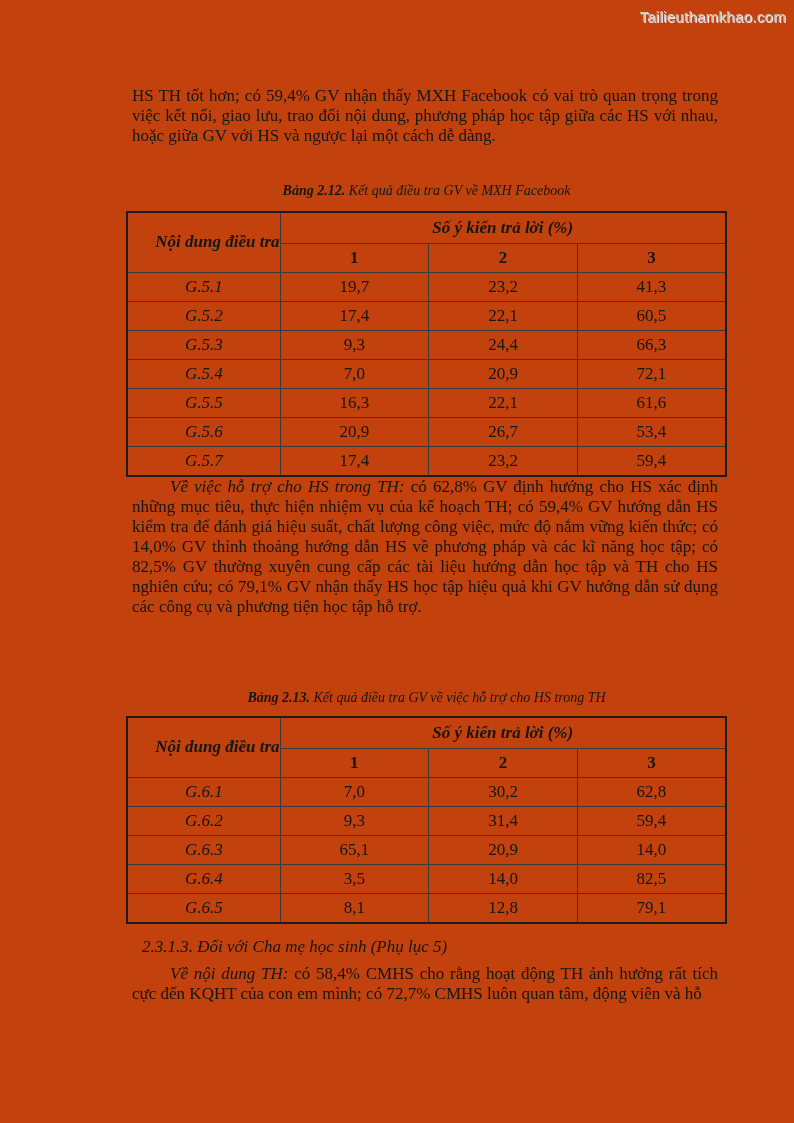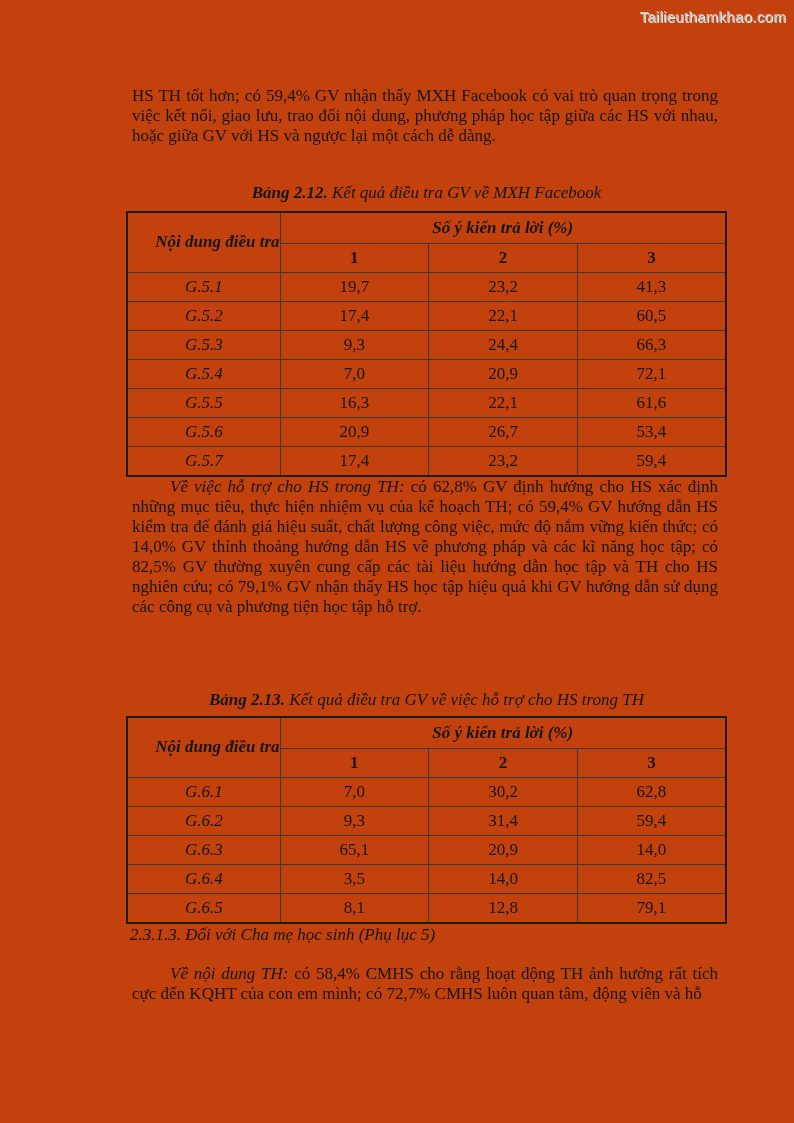--- a/index.html
+++ b/index.html
@@ -40,21 +40,21 @@
   .para.indent { text-indent: 38px; }
   .lead-italic { font-style: italic; }
   .p1 { top: 86px; }
   .p2 { top: 477px; }
   .p3 { top: 964px; }
   .caption {
     position: absolute;
     left: 0;
     width: 601px;
     text-align: center;
-    font-size: 17px;
+    font-size: 14px;
     font-style: italic;
     margin: 0;
     white-space: nowrap;
   }
   .caption b { font-weight: bold; }
   .cap1 { top: 183px; }
   .cap2 { top: 690px; }
   .doc-table {
     position: absolute;
     left: 0;
@@ -78,21 +78,21 @@
   .doc-table .corner-cell { font-style: italic; text-align: right; }
   .doc-table tbody td { height: 28px; }
   .doc-table tbody td.rowlabel { font-style: italic; }
   .section-heading {
     position: absolute;
     left: 0;
     top: 921px;
     width: 601px;
     font-size: 17px;
     font-style: italic;
-    margin: 4px;
+    margin: 16px;
   }
   .page-number {
     position: absolute;
     left: 0;
     top: 1038px;
     width: 794px;
     text-align: center;
     font-size: 16px;
   }
 </style>

